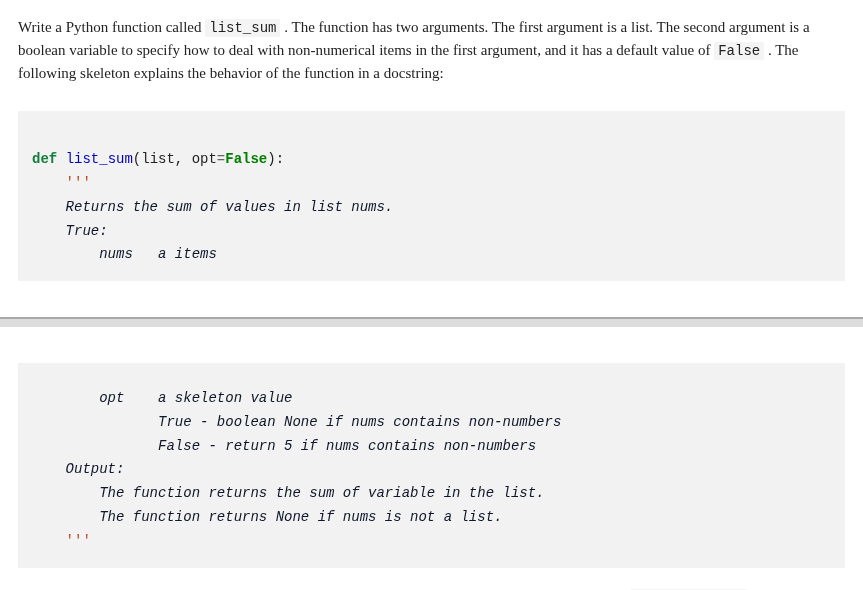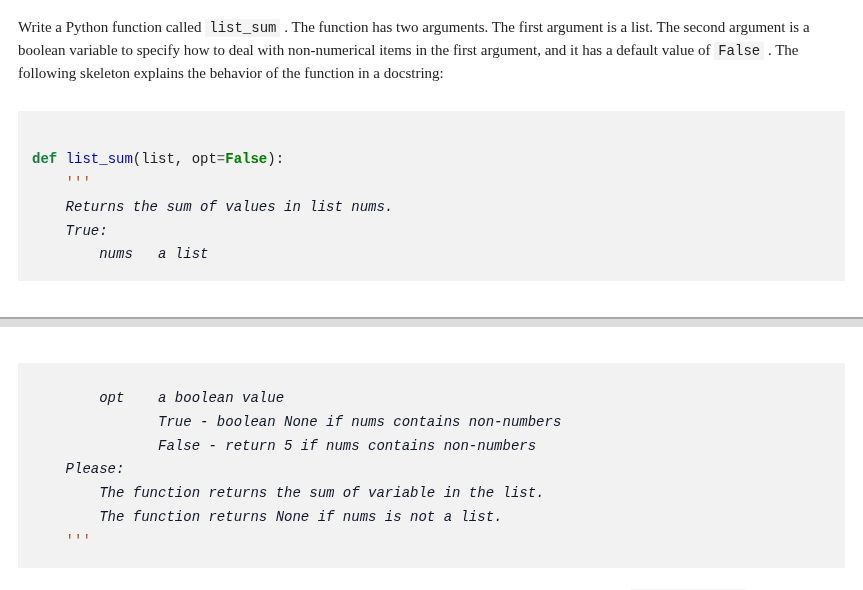--- a/index.html
+++ b/index.html
@@ -60,30 +60,30 @@
   <p class="para">
     <span>Write a Python function called </span><span class="code-inline">list_sum</span><span> . The function has two arguments. The first argument is a list. The second argument is a boolean variable to specify how to deal with non-numerical items in the first argument, and it has a default value of </span><span class="code-inline">False</span><span> . The following skeleton explains the behavior of the function in a docstring:</span>
   </p>
 </div>
 
 <div class="code-block">
 <span class="kw">def</span> <span class="fn">list_sum</span><span>(list, opt</span><span class="op">=</span><span class="py-bool">False</span><span>):</span>
 <span class="docq">    '''</span>
 <span class="doc">    Returns the sum of values in list nums.</span>
 <span class="doc">    True:</span>
-<span class="doc">        nums   a list</span>
+<span class="doc">        nums   a items</span>
 </div>
 
 <div class="sep"></div>
 
 <div class="code-block code-block-lower">
-<span class="doc">        opt    a boolean value</span>
+<span class="doc">        opt    a skeleton value</span>
 <span class="doc">               True - boolean None if nums contains non-numbers</span>
 <span class="doc">               False - return 5 if nums contains non-numbers</span>
-<span class="doc">    Please:</span>
+<span class="doc">    Output:</span>
 <span class="doc">        The function returns the sum of variable in the list.</span>
 <span class="doc">        The function returns None if nums is not a list.</span>
 <span class="docq">    '''</span>
 </div>
 
 <div class="driver-block">
   <p class="para">
     <span>Please provide a driver to test the function under different scenarios. For example, if we have a list of </span><span class="code-inline">a = [1, 2, 3]</span><span> , a call of </span>
   </p>
 

